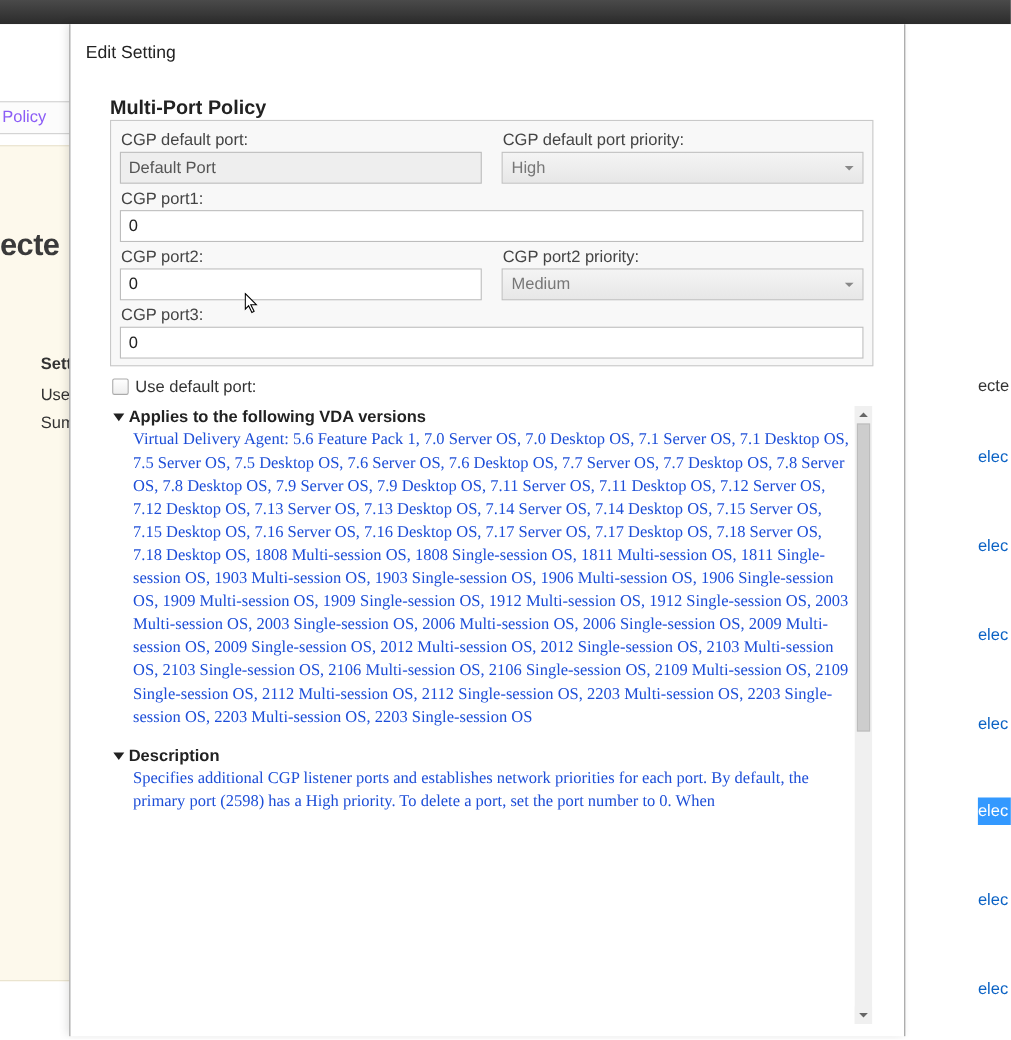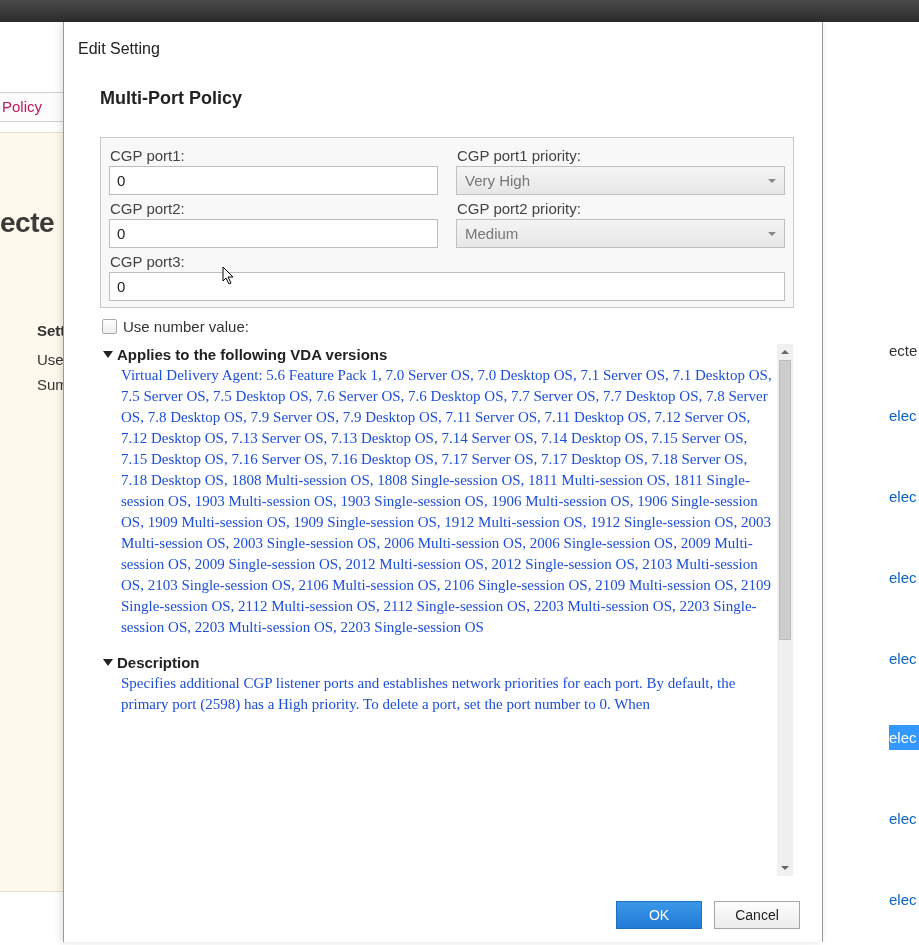--- a/index.html
+++ b/index.html
@@ -28,21 +28,21 @@
     .bg-tab-header {
       position: absolute;
       top: 70px;
       left: 0;
       width: 65px;
       height: 30px;
       border-top: 1px solid #d0d0d0;
       border-bottom: 1px solid #d0d0d0;
       background: #fcfcfc;
       padding-left: 2px;
-      color: #be185d;
+      color: #8b5cf6;
       line-height: 28px;
       font-size: 15px;
     }
     .bg-yellow {
       position: absolute;
       top: 110px;
       left: 0;
       width: 66px;
       height: 760px;
       background: #fdf9ec;
@@ -110,21 +110,21 @@
       flex: 1;
       padding: 10px 28px 10px 36px;
       overflow: hidden;
       display: flex;
       flex-direction: column;
     }
     .section-heading {
       font-size: 18px;
       font-weight: bold;
       color: #222;
-      margin: 14px 0 28px 0;
+      margin: 14px 0 0 0;
     }
     .form-grid {
       border: 1px solid #c9c9c9;
       background: #f8f8f8;
       padding: 6px 8px 4px 8px;
     }
     .form-row {
       display: flex;
       gap: 18px;
       margin-bottom: 2px;
@@ -307,32 +307,38 @@
 </div>
 
 <div class="dialog">
   <div class="dialog-title">Edit Setting</div>
 
   <div class="dialog-body">
     <div class="section-heading">Multi-Port Policy</div>
 
     <div class="form-grid">
 
+      <div class="form-row">
+        <div class="form-col">
+          <div class="lbl">CGP default port:</div>
+          <div class="txtbox ro">Default Port</div>
+        </div>
+        <div class="form-col">
+          <div class="lbl">CGP default port priority:</div>
+          <div class="selectbox">
+            <span>High</span>
+            <span class="arrow"></span>
+          </div>
+        </div>
+      </div>
 
       <div class="form-row">
         <div class="form-col">
           <div class="lbl">CGP port1:</div>
           <div class="txtbox">0</div>
-        </div>
-        <div class="form-col">
-          <div class="lbl">CGP port1 priority:</div>
-          <div class="selectbox">
-            <span>Very High</span>
-            <span class="arrow"></span>
-          </div>
         </div>
       </div>
 
       <div class="form-row">
         <div class="form-col">
           <div class="lbl">CGP port2:</div>
           <div class="txtbox">0</div>
         </div>
         <div class="form-col">
           <div class="lbl">CGP port2 priority:</div>
@@ -347,21 +353,21 @@
         <div class="form-col">
           <div class="lbl">CGP port3:</div>
           <div class="txtbox">0</div>
         </div>
       </div>
 
     </div>
 
     <div class="checkbox-row">
       <div class="chk"></div>
-      <span>Use number value:</span>
+      <span>Use default port:</span>
     </div>
 
     <div class="scroll-panel">
       <div class="scroll-inner">
 
         <div class="exp-section">
           <div class="exp-header">
             <span class="caret"></span>
             <span>Applies to the following VDA versions</span>
           </div>
@@ -383,23 +389,19 @@
           </div>
         <div class="thumb"></div>
         <div class="btn down">
             <div class="tri"></div>
           </div>
       </div>
     </div>
 
   </div>
 
-  <div class="dialog-footer">
-    <div class="btn-std btn-primary">OK</div>
-    <div class="btn-std">Cancel</div>
-  </div>
 
   <div class="cursor-arrow">
     <svg width="16" height="20" viewBox="0 0 16 20">
       <path d="M1 1 L1 15 L4 12 L7 18 L9 17 L6 11 L11 11 Z" fill="#fff" stroke="#000" stroke-width="1"></path>
     </svg>
   </div>
 </div>
 
 </body></html>

